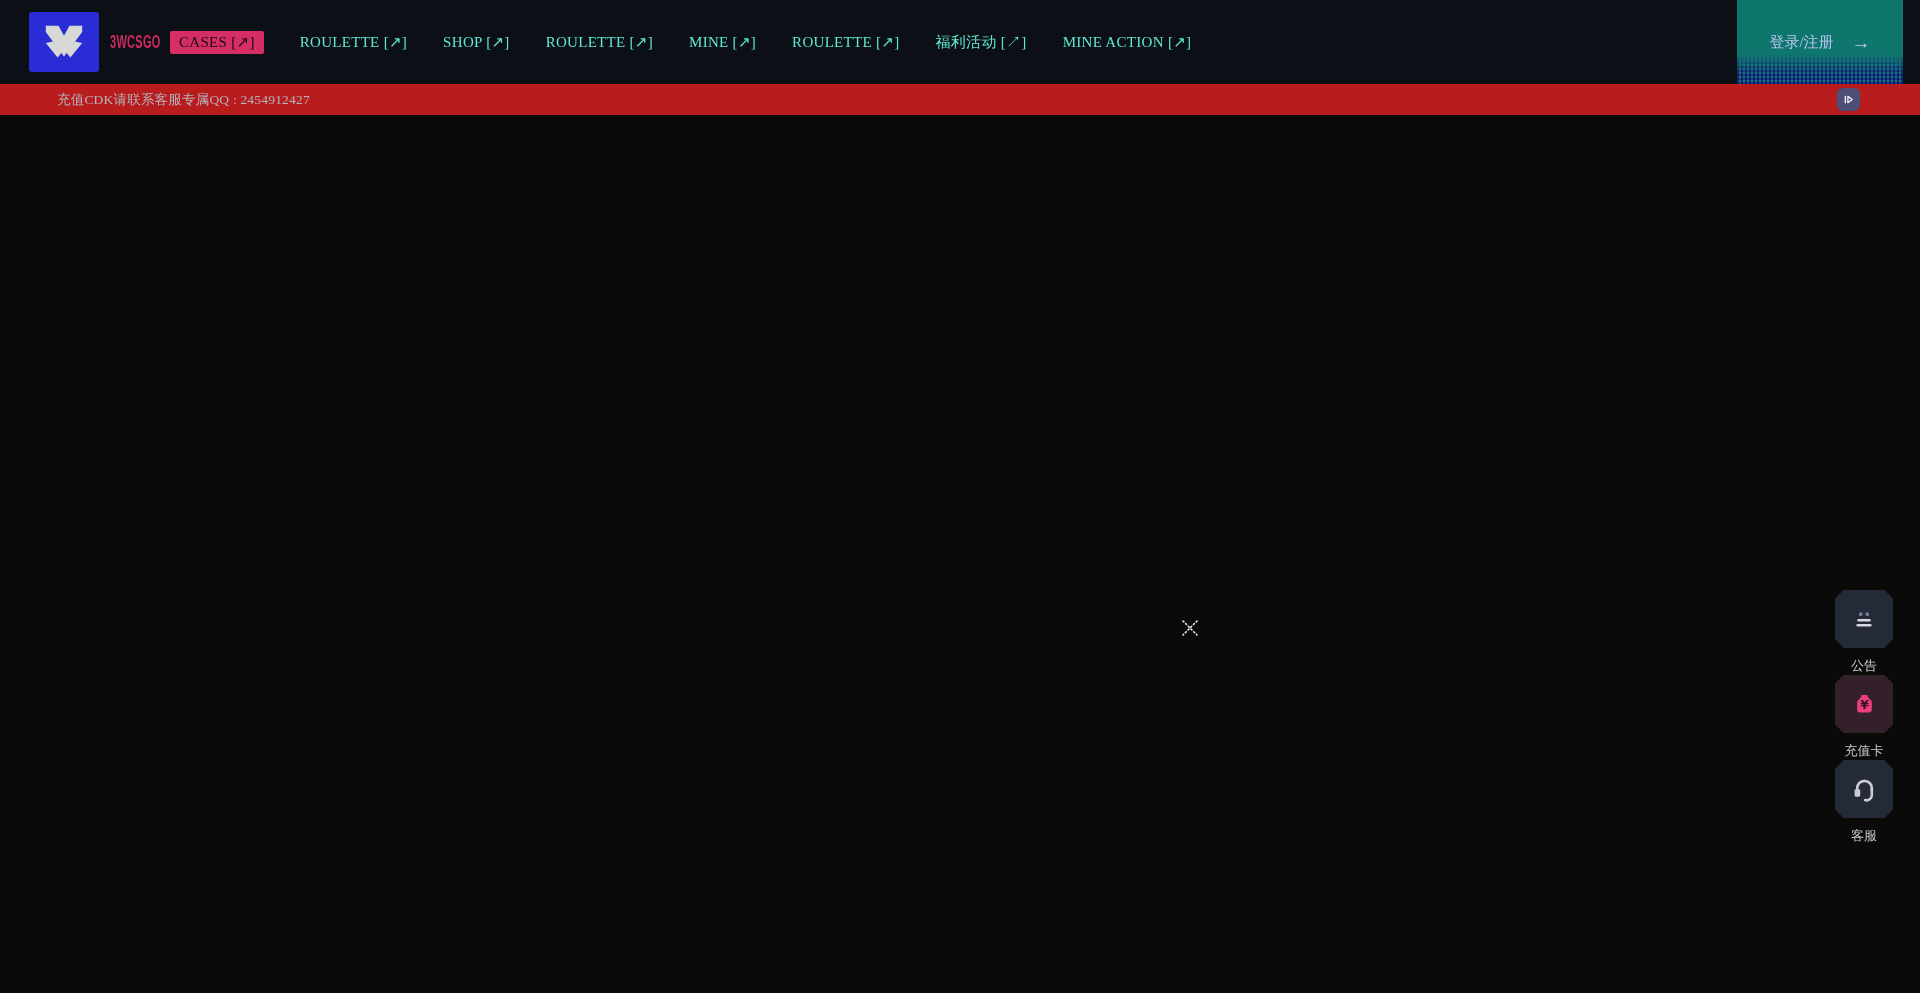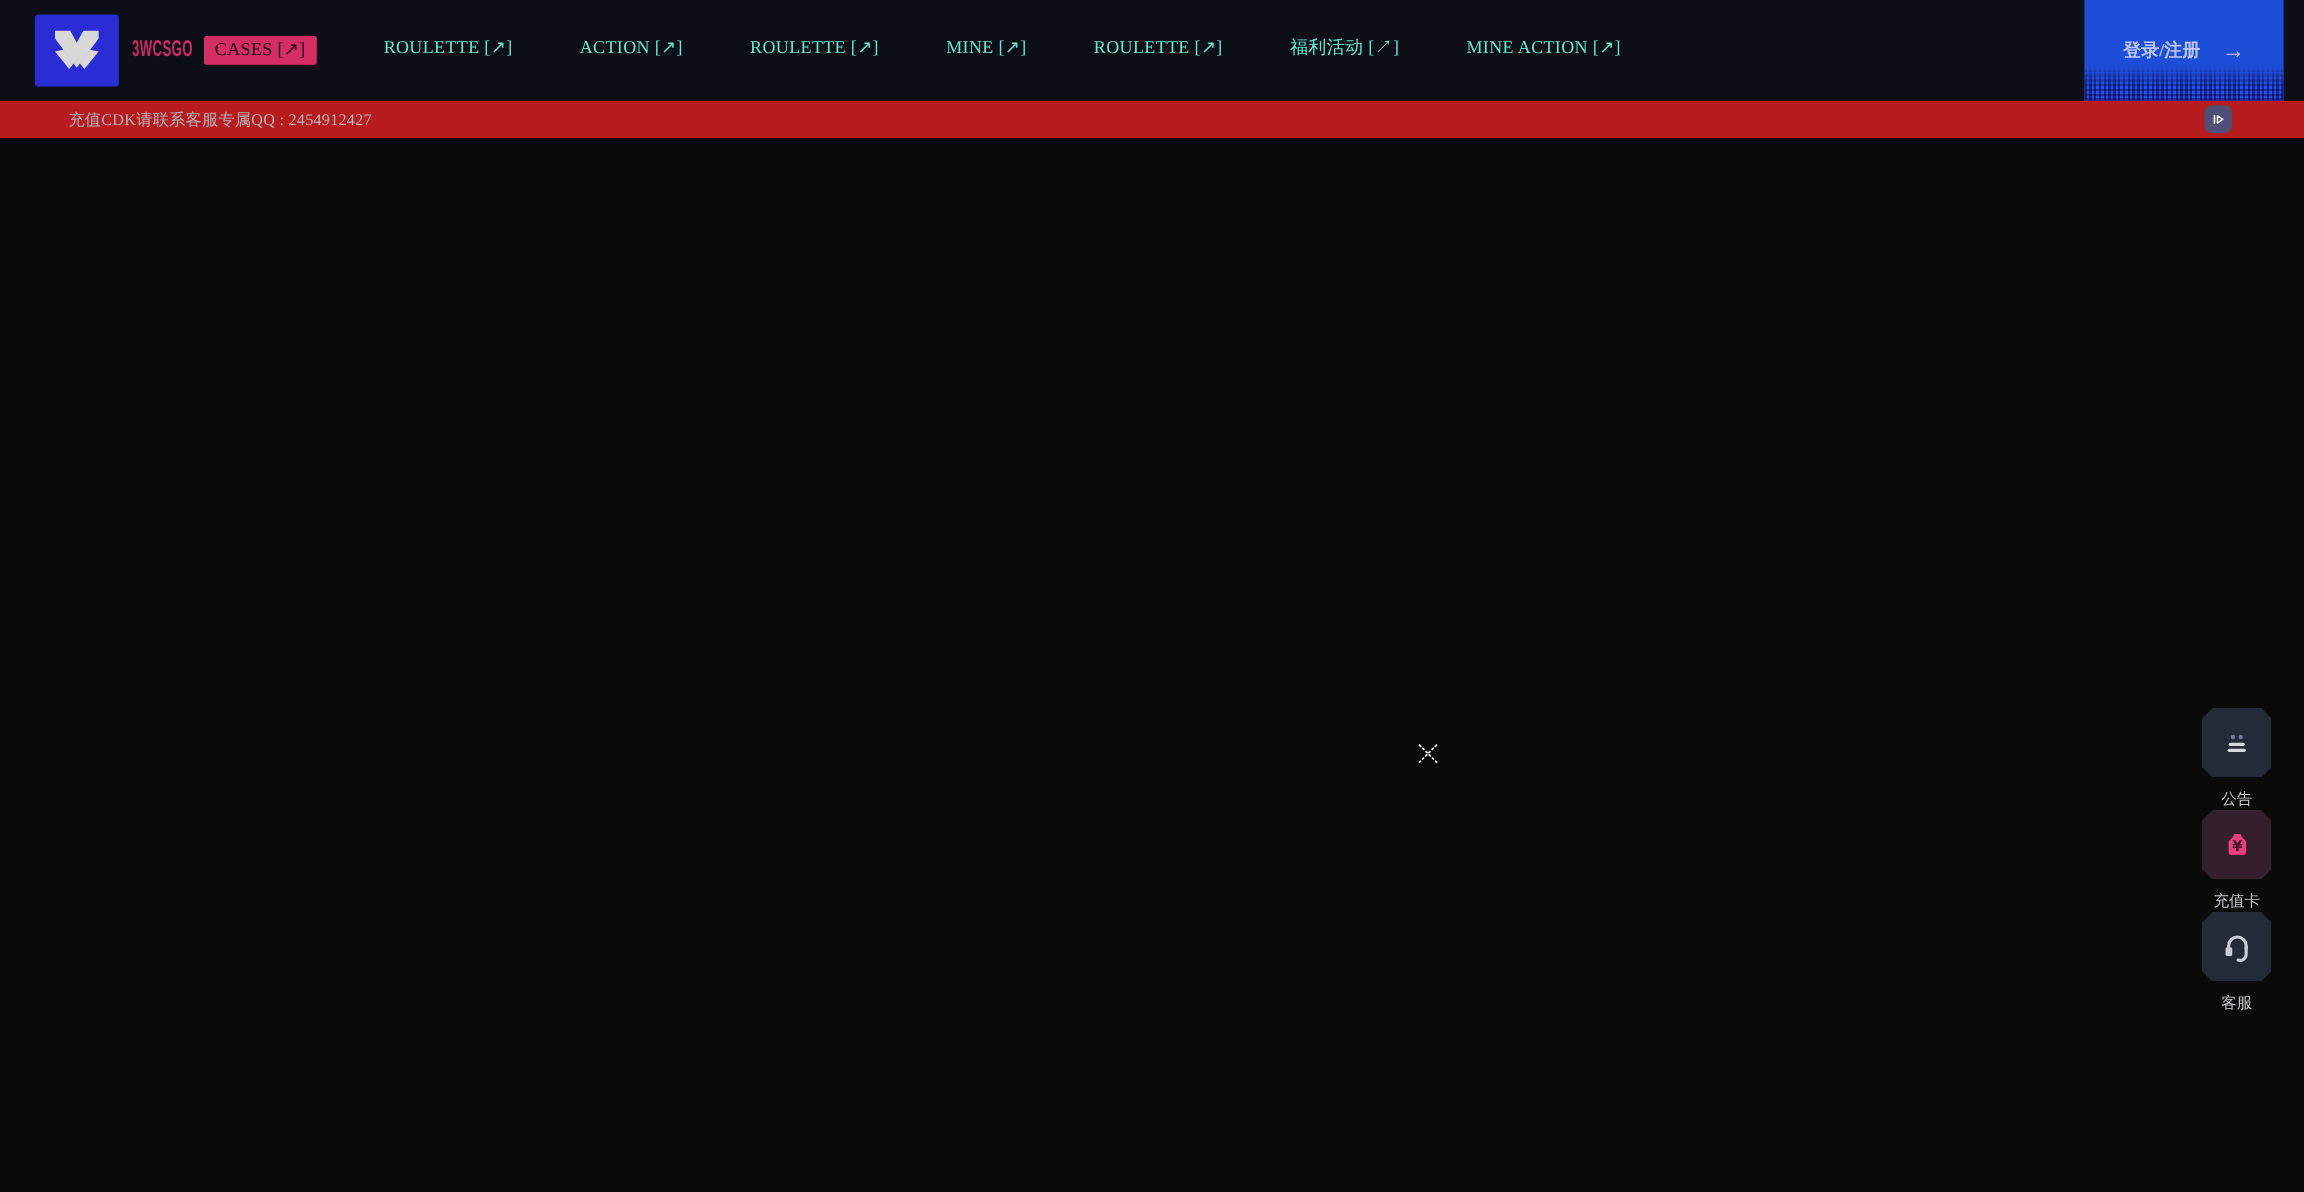--- a/index.html
+++ b/index.html
@@ -35,51 +35,51 @@
     letter-spacing:.5px;
     transform:scaleX(.58);
     transform-origin:left center;
     margin-left:11px;
     width:44px;
     flex:0 0 auto;
     white-space:nowrap;
   }
   .nav {
     display:flex;
-    gap:56px;
+    align-items:center;
+    gap:36px;
     margin-left:16px;
     white-space:nowrap;
   }
   .nav-item {
     color:#5eead4;
     font-size:15px;
     text-decoration:none;
     letter-spacing:.3px;
     cursor:pointer;
   }
   .nav-item.badge {
     background:#d42e64;
     color:#1c0712;
     padding:2px 9px 3px 9px;
     border-radius:2px;
   }
   .auth-btn {
     position:absolute;
     top:0; right:17px;
     width:166px; height:84px;
-    background:#1d4ed8;
+    background:#0f766e;
     border:none;
     color:#bcc6f3;
     font-family:"Liberation Serif", serif;
     font-size:15px;
     display:flex; align-items:center; justify-content:center;
     gap:18px;
     cursor:pointer;
     overflow:hidden;
-    font-weight:bold;
   }
   .auth-btn .arrow { font-size:19px; line-height:1; color:#c3ccf5; }
   .auth-btn::after {
     content:"";
     position:absolute; left:0; right:0; bottom:0; height:30px;
     background-image:
       repeating-linear-gradient(90deg, rgba(8,12,96,.6) 0 2px, rgba(70,90,235,.25) 2px 4px),
       repeating-linear-gradient(0deg, rgba(8,12,96,.6) 0 2px, transparent 2px 4px);
     -webkit-mask-image:linear-gradient(to top,#000 35%,transparent);
     mask-image:linear-gradient(to top,#000 35%,transparent);
@@ -148,21 +148,21 @@
         <path d="M4,4 L18,4 L24,15 L30,4 L44,4 L44,11 L24,38 L4,11 Z"></path>
         <polygon points="4,23 12,21.5 21.5,33.5 17,39"></polygon>
         <polygon points="44,23 36,21.5 26.5,33.5 31,39"></polygon>
       </g>
     </svg>
   </div>
   <div class="brand">3WCSGO</div>
   <nav class="nav">
     <a class="nav-item badge">CASES [↗]</a>
     <a class="nav-item">ROULETTE [↗]</a>
-    <a class="nav-item">ACTION [↗]</a>
+    <a class="nav-item">SHOP [↗]</a>
     <a class="nav-item">ROULETTE [↗]</a>
     <a class="nav-item">MINE [↗]</a>
     <a class="nav-item">ROULETTE [↗]</a>
     <a class="nav-item">福利活动 [↗]</a>
     <a class="nav-item">MINE ACTION [↗]</a>
   </nav>
   <button class="auth-btn">
     <span>登录/注册</span>
     <span class="arrow">→</span>
   </button>

